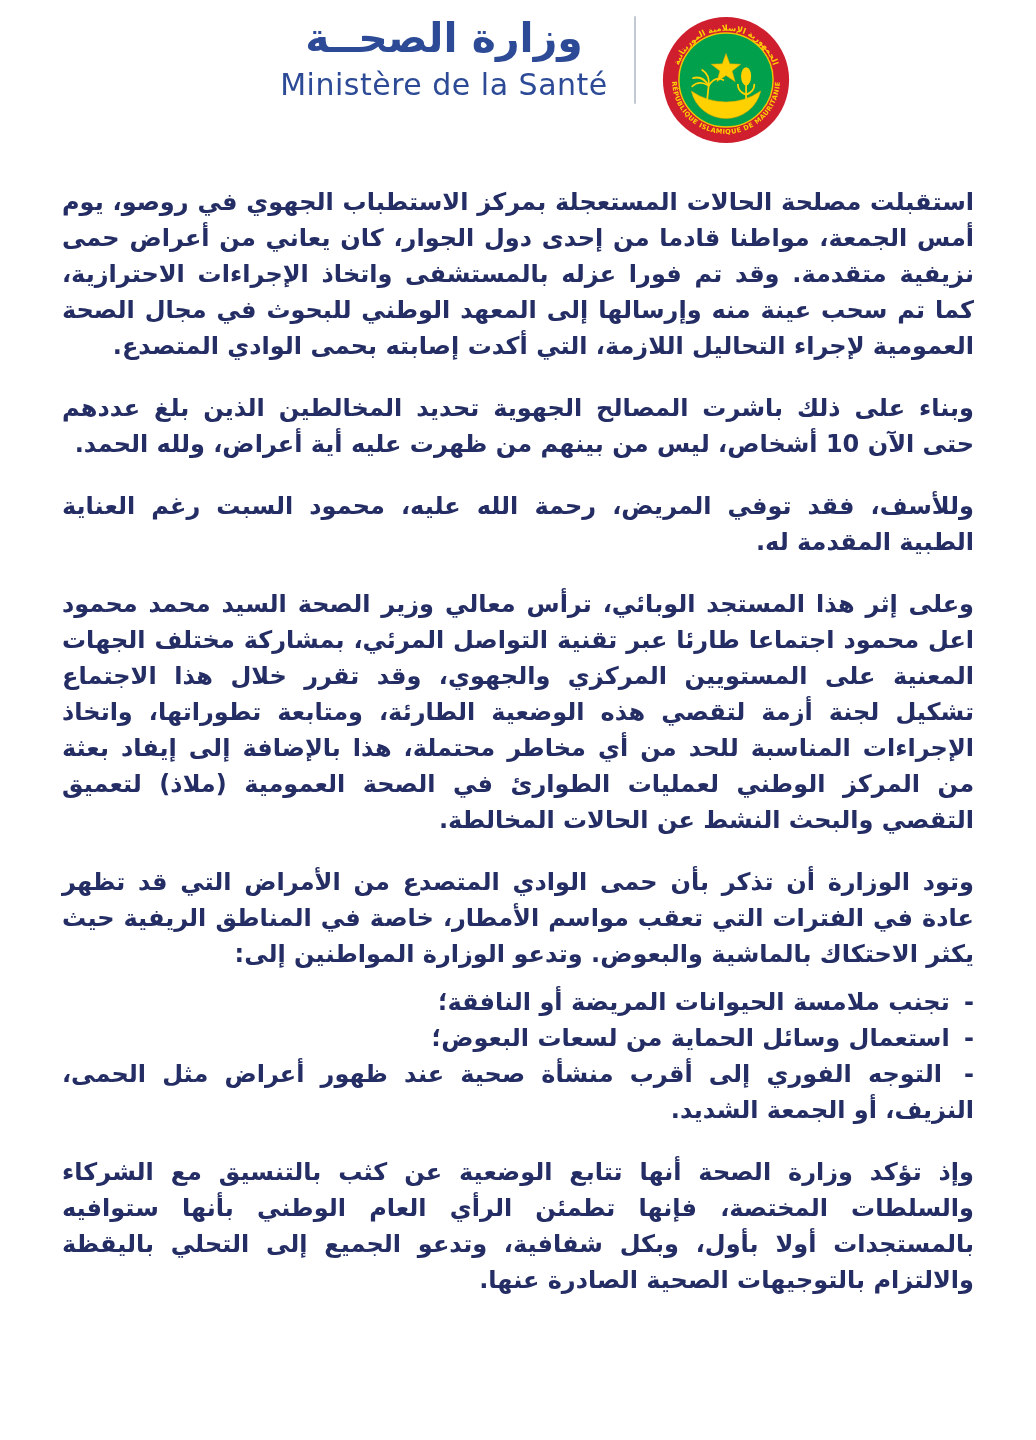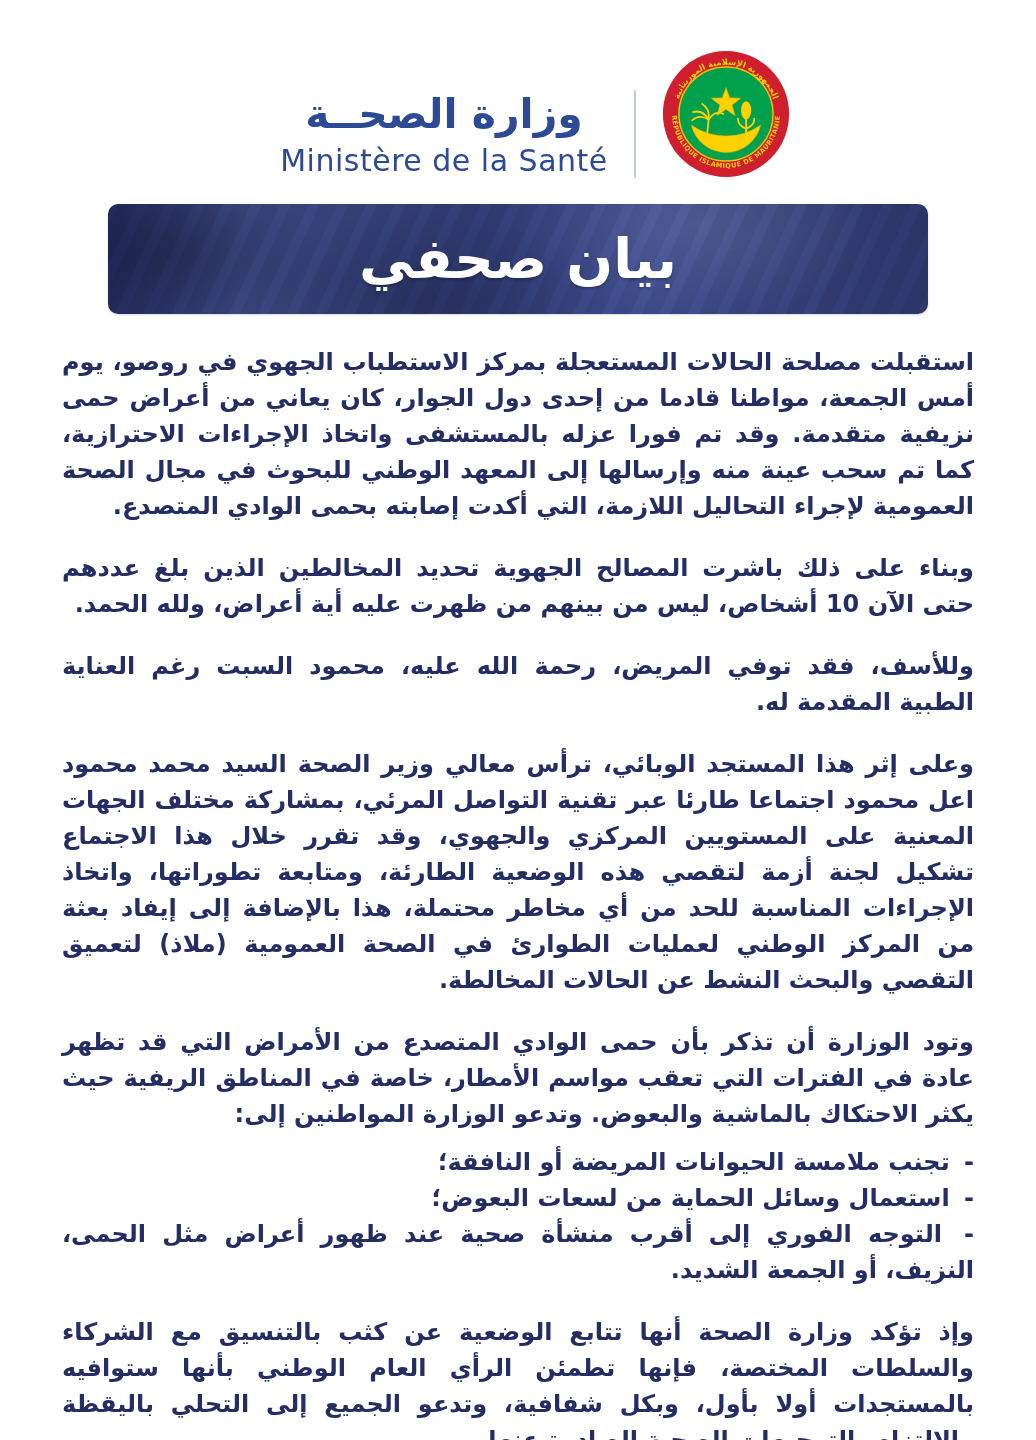--- a/index.html
+++ b/index.html
@@ -5,22 +5,22 @@
   html,body{margin:0;padding:0;}
   body{
     width:1036px;height:1440px;background:#ffffff;
     font-family:"DejaVu Sans","Liberation Sans",sans-serif;
     overflow:hidden;
   }
   .page{position:relative;width:1036px;height:1440px;background:#ffffff;}
 
   
   .header{
-    display:flex;justify-content:center;align-items:flex-end;
-    gap:26px;padding-top:40px;height:138px;margin-left:34px;
+    display:flex;justify-content:center;align-items:flex-start;
+    gap:26px;padding-top:16px;height:138px;margin-left:34px;
   }
   .brand{ text-align:center;color:#2c4a96; }
   .brand-ar{
     font-size:41px;font-weight:700;line-height:1.1;direction:rtl;
     letter-spacing:0px;
   }
   .brand-fr{
     font-size:30px;font-weight:400;margin-top:6px;letter-spacing:0.5px;
   }
   .header-divider{width:2px;height:88px;background:#c3c9d4;border-radius:1px;}
@@ -102,23 +102,20 @@
         <text font-size="9" font-weight="700" fill="#ffd100" font-family="DejaVu Sans, sans-serif">
           <textPath href="#arcTop" startOffset="50%" text-anchor="middle">الجمهورية الإسلامية الموريتانية</textPath>
         </text>
         <text font-size="7.2" font-weight="700" fill="#ffd100" letter-spacing="0.5" font-family="DejaVu Sans, sans-serif">
           <textPath href="#arcBottom" startOffset="50%" text-anchor="middle">RÉPUBLIQUE ISLAMIQUE DE MAURITANIE</textPath>
         </text>
       </svg>
     </div>
   </div>
 
-  <div class="banner">
-    <div class="banner-title">بيان صحفي</div>
-  </div>
 
   <div class="content">
     <p>استقبلت مصلحة الحالات المستعجلة بمركز الاستطباب الجهوي في روصو، يوم أمس الجمعة، مواطنا قادما من إحدى دول الجوار، كان يعاني من أعراض حمى نزيفية متقدمة. وقد تم فورا عزله بالمستشفى واتخاذ الإجراءات الاحترازية، كما تم سحب عينة منه وإرسالها إلى المعهد الوطني للبحوث في مجال الصحة العمومية لإجراء التحاليل اللازمة، التي أكدت إصابته بحمى الوادي المتصدع.</p>
     <p>وبناء على ذلك باشرت المصالح الجهوية تحديد المخالطين الذين بلغ عددهم حتى الآن 10 أشخاص، ليس من بينهم من ظهرت عليه أية أعراض، ولله الحمد.</p>
     <p>وللأسف، فقد توفي المريض، رحمة الله عليه، محمود السبت رغم العناية الطبية المقدمة له.</p>
     <p>وعلى إثر هذا المستجد الوبائي، ترأس معالي وزير الصحة السيد محمد محمود اعل محمود اجتماعا طارئا عبر تقنية التواصل المرئي، بمشاركة مختلف الجهات المعنية على المستويين المركزي والجهوي، وقد تقرر خلال هذا الاجتماع تشكيل لجنة أزمة لتقصي هذه الوضعية الطارئة، ومتابعة تطوراتها، واتخاذ الإجراءات المناسبة للحد من أي مخاطر محتملة، هذا بالإضافة إلى إيفاد بعثة من المركز الوطني لعمليات الطوارئ في الصحة العمومية (ملاذ) لتعميق التقصي والبحث النشط عن الحالات المخالطة.</p>
     <p style="margin-bottom:12px;">وتود الوزارة أن تذكر بأن حمى الوادي المتصدع من الأمراض التي قد تظهر عادة في الفترات التي تعقب مواسم الأمطار، خاصة في المناطق الريفية حيث يكثر الاحتكاك بالماشية والبعوض. وتدعو الوزارة المواطنين إلى:</p>
     <div class="advice-list">
       <span class="advice-item">
         <span class="bullet">-</span>

